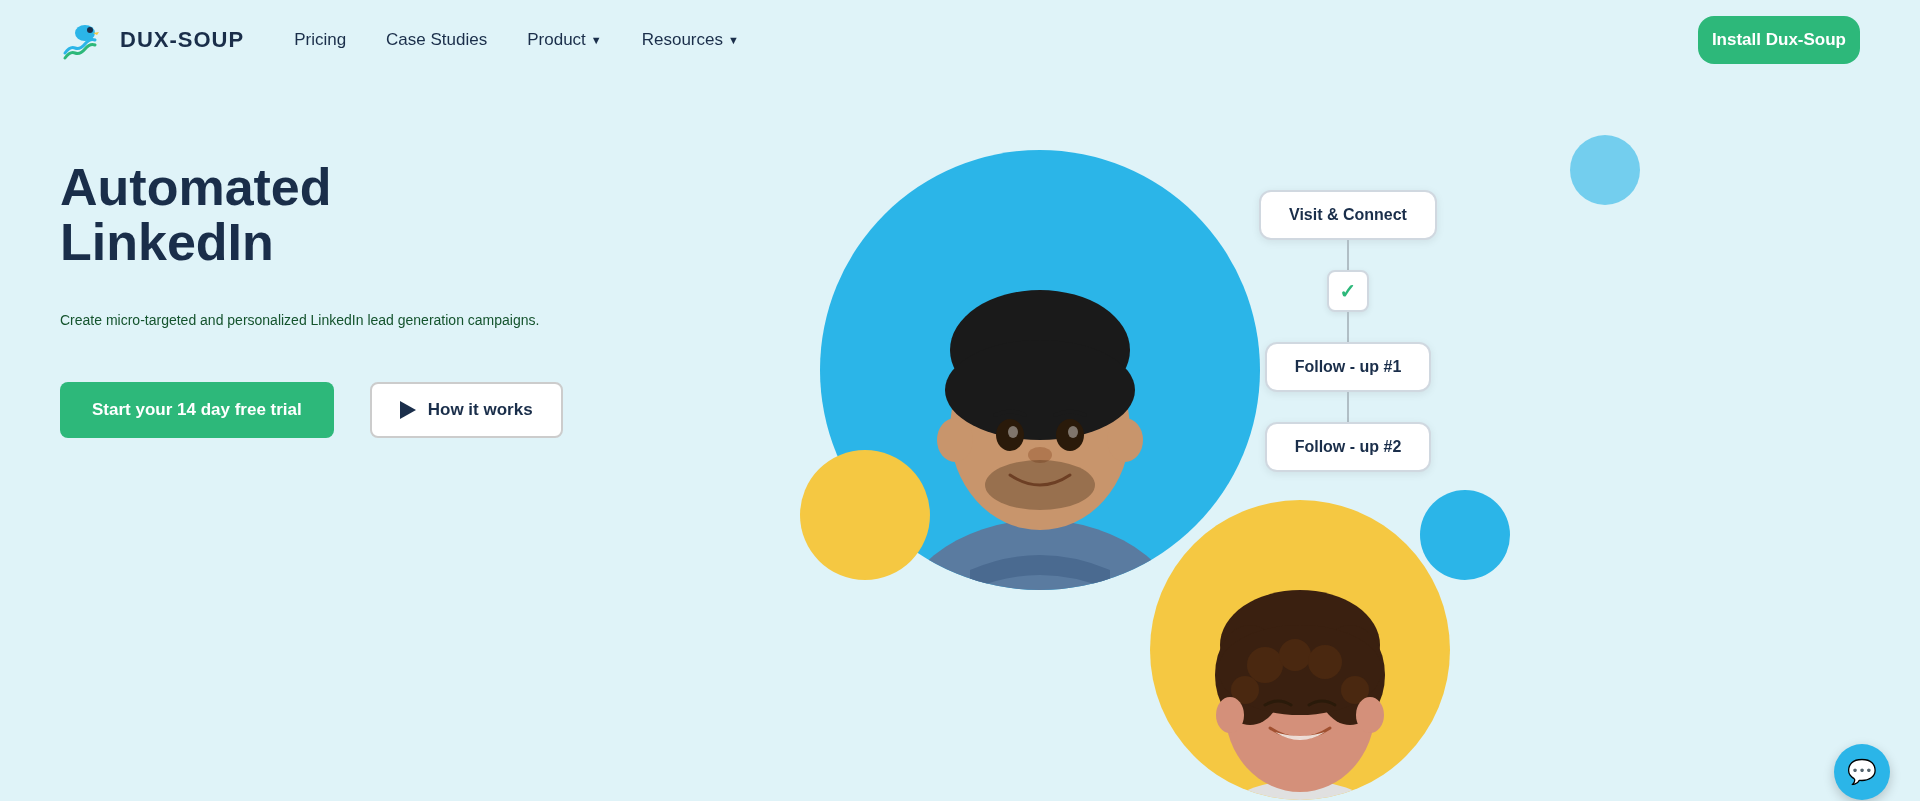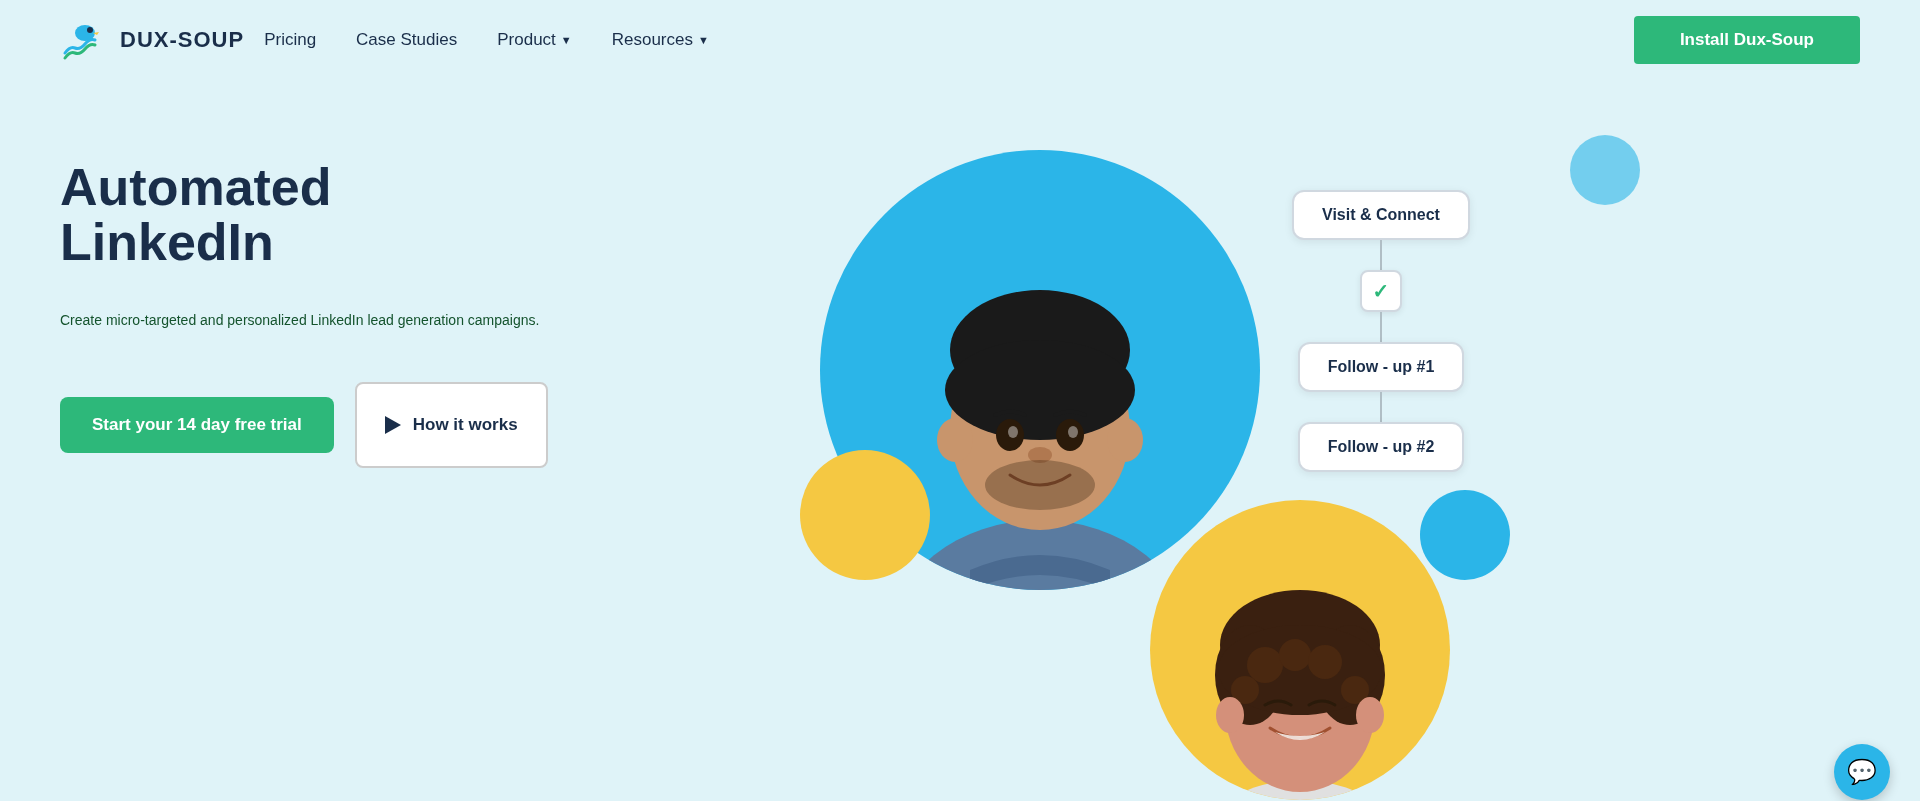--- a/index.html
+++ b/index.html
@@ -19,21 +19,21 @@
       justify-content: space-between;
       padding: 0 60px;
       height: 80px;
       background-color: #dff3f8;
       position: relative;
       z-index: 10;
     }
     .navbar-left {
       display: flex;
       align-items: center;
-      gap: 20px;
+      gap: 50px;
     }
     .logo-area {
       display: flex;
       align-items: center;
       gap: 10px;
       cursor: pointer;
     }
     .logo-icon {
       width: 50px;
       height: 45px;
@@ -60,22 +60,22 @@
       gap: 5px;
     }
     .chevron-icon {
       font-size: 11px;
       color: #1a2e4a;
     }
     .install-btn {
       background-color: #2db87a;
       color: white;
       border: none;
-      padding: 14px 46px;
-      border-radius: 4px;
+      padding: 14px 14px;
+      border-radius: 16px;
       font-size: 17px;
       font-weight: 700;
       cursor: pointer;
       white-space: nowrap;
     }
 
     
     .hero {
       display: flex;
       align-items: flex-start;
@@ -97,42 +97,42 @@
     .hero-subtitle {
       font-size: 14px;
       color: #14532d;
       line-height: 1.6;
       margin-bottom: 50px;
       max-width: 500px;
     }
     .hero-buttons {
       display: flex;
       align-items: center;
-      gap: 21px;
+      gap: 36px;
       margin-top: 35px;
     }
     .trial-btn {
       background-color: #2db87a;
       color: white;
       border: none;
       padding: 18px 32px;
       border-radius: 8px;
       font-size: 17px;
       font-weight: 700;
       cursor: pointer;
       white-space: nowrap;
     }
     .how-works-btn {
       display: flex;
       align-items: center;
       gap: 12px;
       background: white;
       border: 2px solid #ccc;
       border-radius: 8px;
-      padding: 31px 28px;
+      padding: 16px 28px;
       font-size: 17px;
       font-weight: 600;
       color: #1a2e4a;
       cursor: pointer;
     }
     .play-icon {
       width: 0;
       height: 0;
       border-top: 9px solid transparent;
       border-bottom: 9px solid transparent;
@@ -209,21 +209,21 @@
       height: 90px;
       border-radius: 50%;
       background-color: #2bb5e8;
       z-index: 2;
     }
 
     
     .flowchart {
       position: absolute;
       top: 60px;
-      left: 572px;
+      left: 539px;
       z-index: 5;
     }
     .flow-box {
       background: white;
       border: 2px solid #d0d8e0;
       border-radius: 12px;
       padding: 14px 28px;
       font-size: 16px;
       font-weight: 600;
       color: #1a2e4a;

